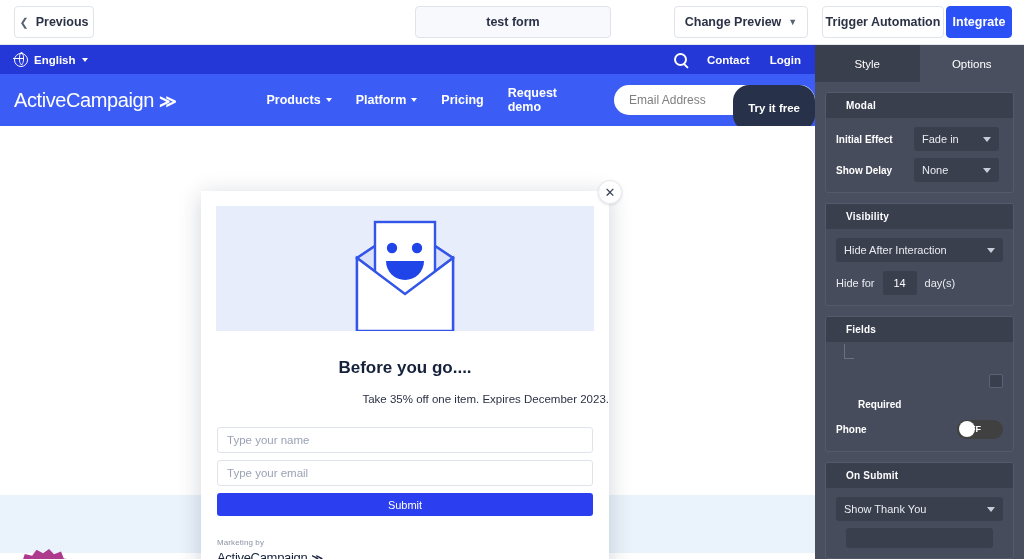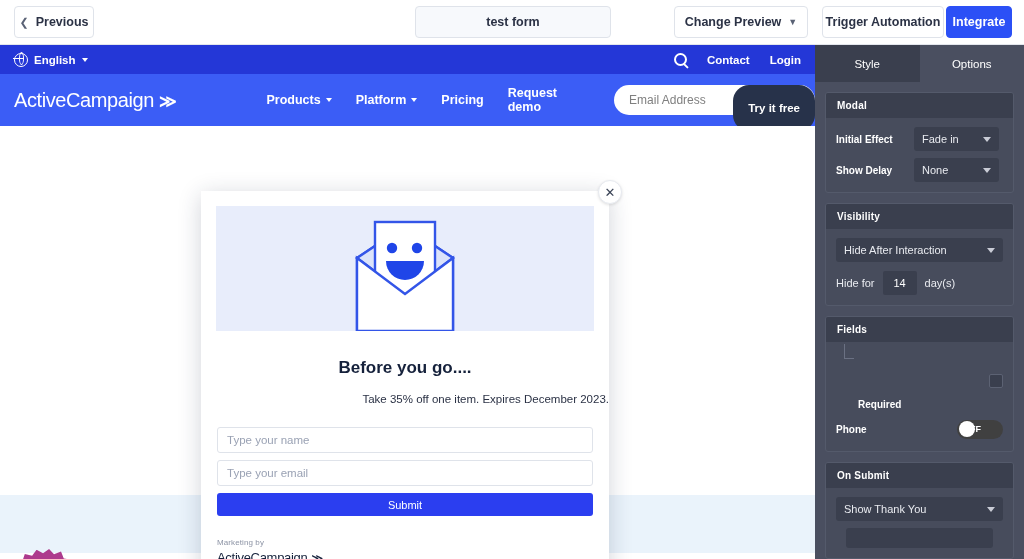--- a/index.html
+++ b/index.html
@@ -225,21 +225,21 @@
     background: #3a3f4e;
   }
   .sb-tab.active { background: #4a4f60; }
   .sb-section {
     margin: 10px 10px 0 10px;
     background: #474c5c; border-radius: 3px;
     border: 1px solid #545a6b;
     overflow: hidden;
   }
   .sb-head {
-    background: #3a3f4e; padding: 7px 11px;
+    background: #3a3f4e; padding: 7px 20px;
     font-size: 10px; font-weight: bold; color: #ffffff;
     letter-spacing: 0.2px;
   }
   .sb-body { padding: 9px 10px 10px 10px; }
   .sb-row {
     display: flex; align-items: center;
     margin-bottom: 7px; min-height: 24px;
   }
   .sb-row:last-child { margin-bottom: 0; }
   .sb-label {

